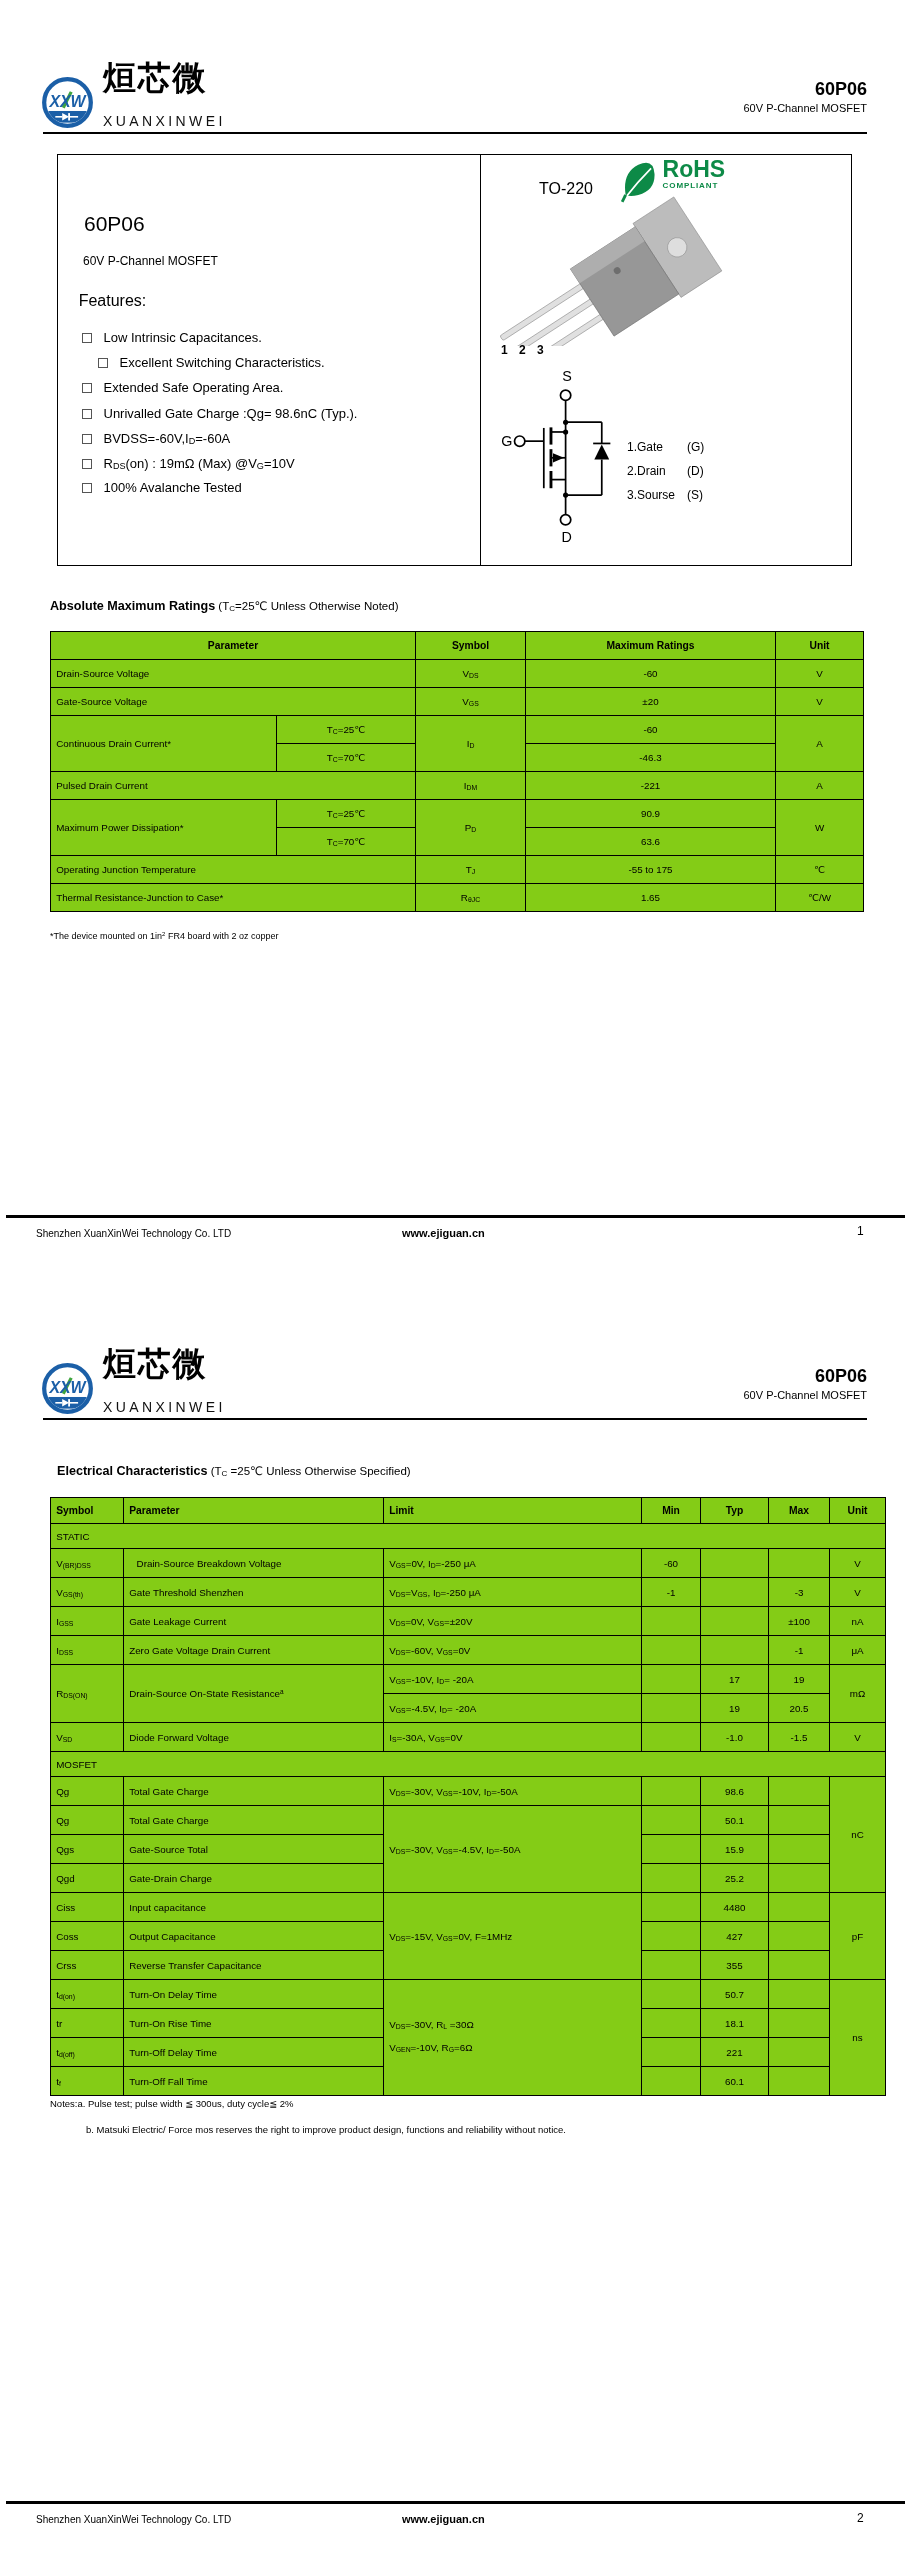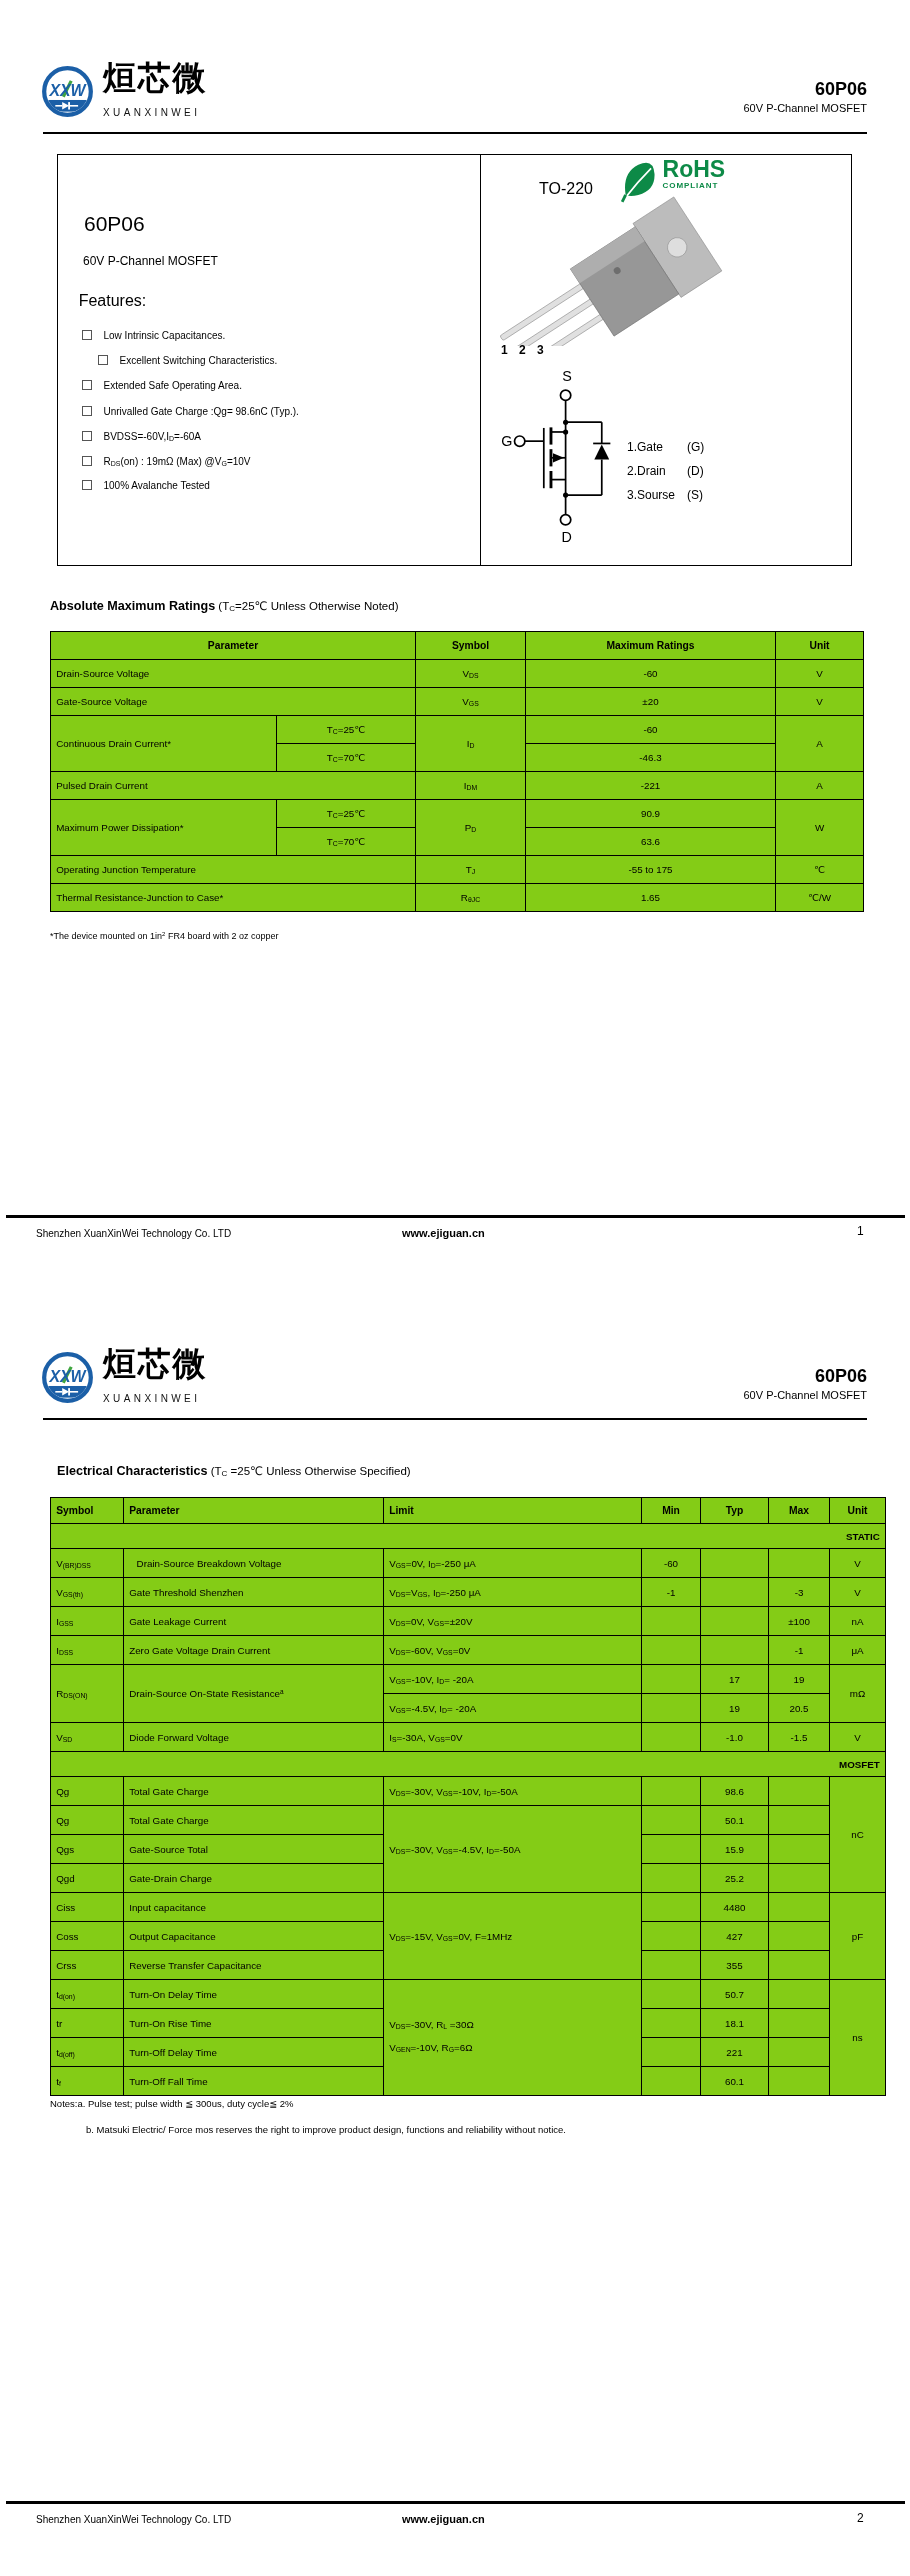--- a/index.html
+++ b/index.html
@@ -3,50 +3,50 @@
 <meta charset="utf-8">
 <style>
   html,body{margin:0;padding:0;background:#fff}
   .page{position:relative;width:910px;height:2576px;background:#fff;color:#000;
         font-family:"Liberation Sans","DejaVu Sans",sans-serif;overflow:hidden}
   .abs{position:absolute}
   
   .logo{display:flex;align-items:flex-end;gap:9px}
   .logo-cn{font-size:33px;font-weight:bold;line-height:34px;letter-spacing:1.7px;
            font-family:"DejaVu Sans","Liberation Sans",sans-serif}
-  .logo-en{font-size:10px;letter-spacing:3.4px;color:#111;margin-top:12px}
+  .logo-en{font-size:14px;letter-spacing:3.4px;color:#111;margin-top:18px}
   .part-blk{text-align:right}
   .part-no{font-size:18px;font-weight:bold;line-height:19.5px}
   .part-sub{font-size:11px;margin-top:2.9px}
   .rule{background:#000;height:2.3px}
   
   .fbox{border:1.7px solid #000}
   .fdiv{position:absolute;top:0;bottom:0;width:1.1px;background:#000}
   .box-title{font-size:21px}
   .box-sub{font-size:12px}
   .features-h{font-size:16px}
-  .feat{display:flex;align-items:flex-start;gap:11.5px;font-size:10px}
+  .feat{display:flex;align-items:center;gap:11.5px;font-size:13px}
   .chk{width:8px;height:8px;border:1.1px solid #555;display:inline-block;flex:none}
   .to220{font-size:16px}
   .rohs{display:flex;gap:4.6px;align-items:flex-start}
   .rohs-t1{font-size:23px;font-weight:bold;color:#0d8a47;line-height:20.7px}
   .rohs-t2{font-size:8px;font-weight:bold;color:#0d8a47;letter-spacing:0.9px;margin-top:1.1px}
   .pins123{font-size:12px;font-weight:bold;word-spacing:8px}
   .pindesc{font-size:12px;line-height:24px}
   .pindesc .pn{display:inline-block;width:60px}
   
   .sec-title{font-size:11.5px}
   .sec-title b{font-size:12.6px}
   
   table.ds{border-collapse:collapse;table-layout:fixed;position:absolute;background:#84cc16}
   .ds td{border:1.1px solid #000;font-size:9.8px;padding:0 5.2px;overflow:hidden}
   .ds tr.th td{font-weight:bold;font-size:10.3px;text-align:center}
   .ds tr.th td.hl{text-align:left}
   .ds td.c{text-align:center;padding:0 1.1px}
-  .ds td.sect{font-weight:bold;text-align:right;font-size:9.8px}
+  .ds td.sect{font-weight:normal;text-align:left;font-size:9.8px}
   sub{font-size:70%;vertical-align:-0.12em}
   sup{font-size:66%;vertical-align:0.5em}
   .fnote{font-size:9px}
   .notes{font-size:9.5px}
   
   .footer-co{font-size:10px}
   .footer-web{font-size:11px;font-weight:bold}
   .footer-pg{font-size:12px}
   svg text{font-family:"Liberation Sans","DejaVu Sans",sans-serif}
 </style>

